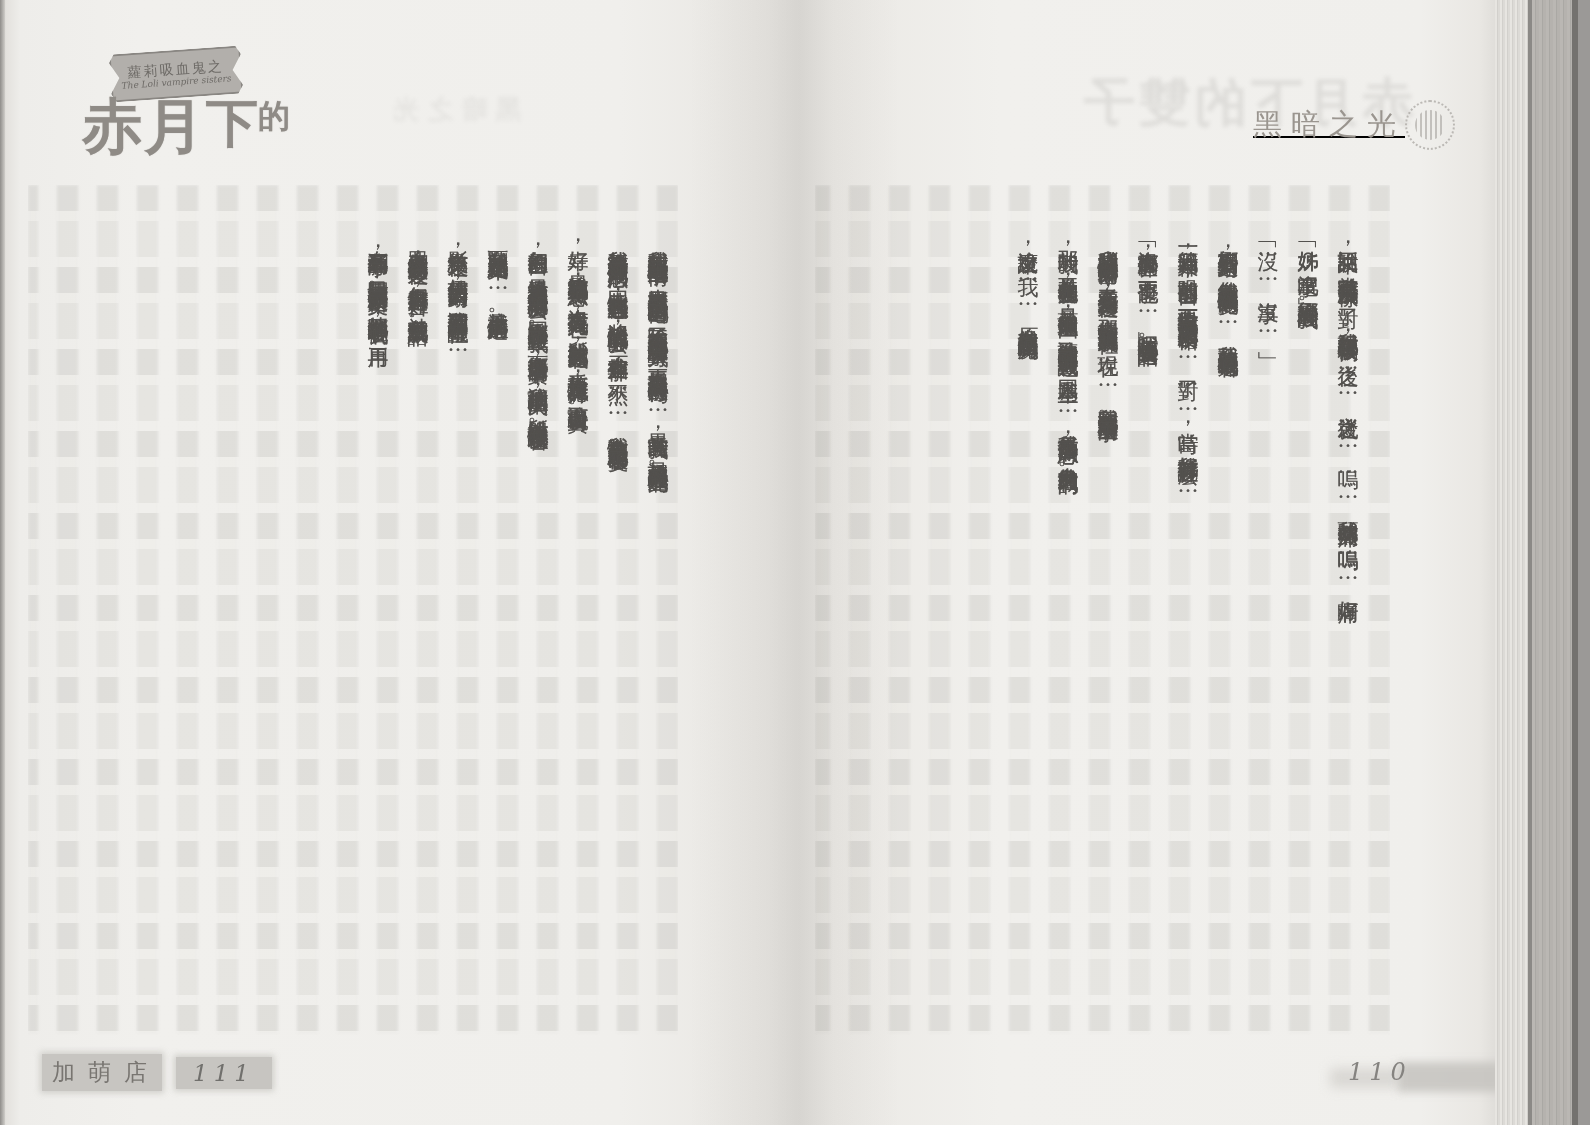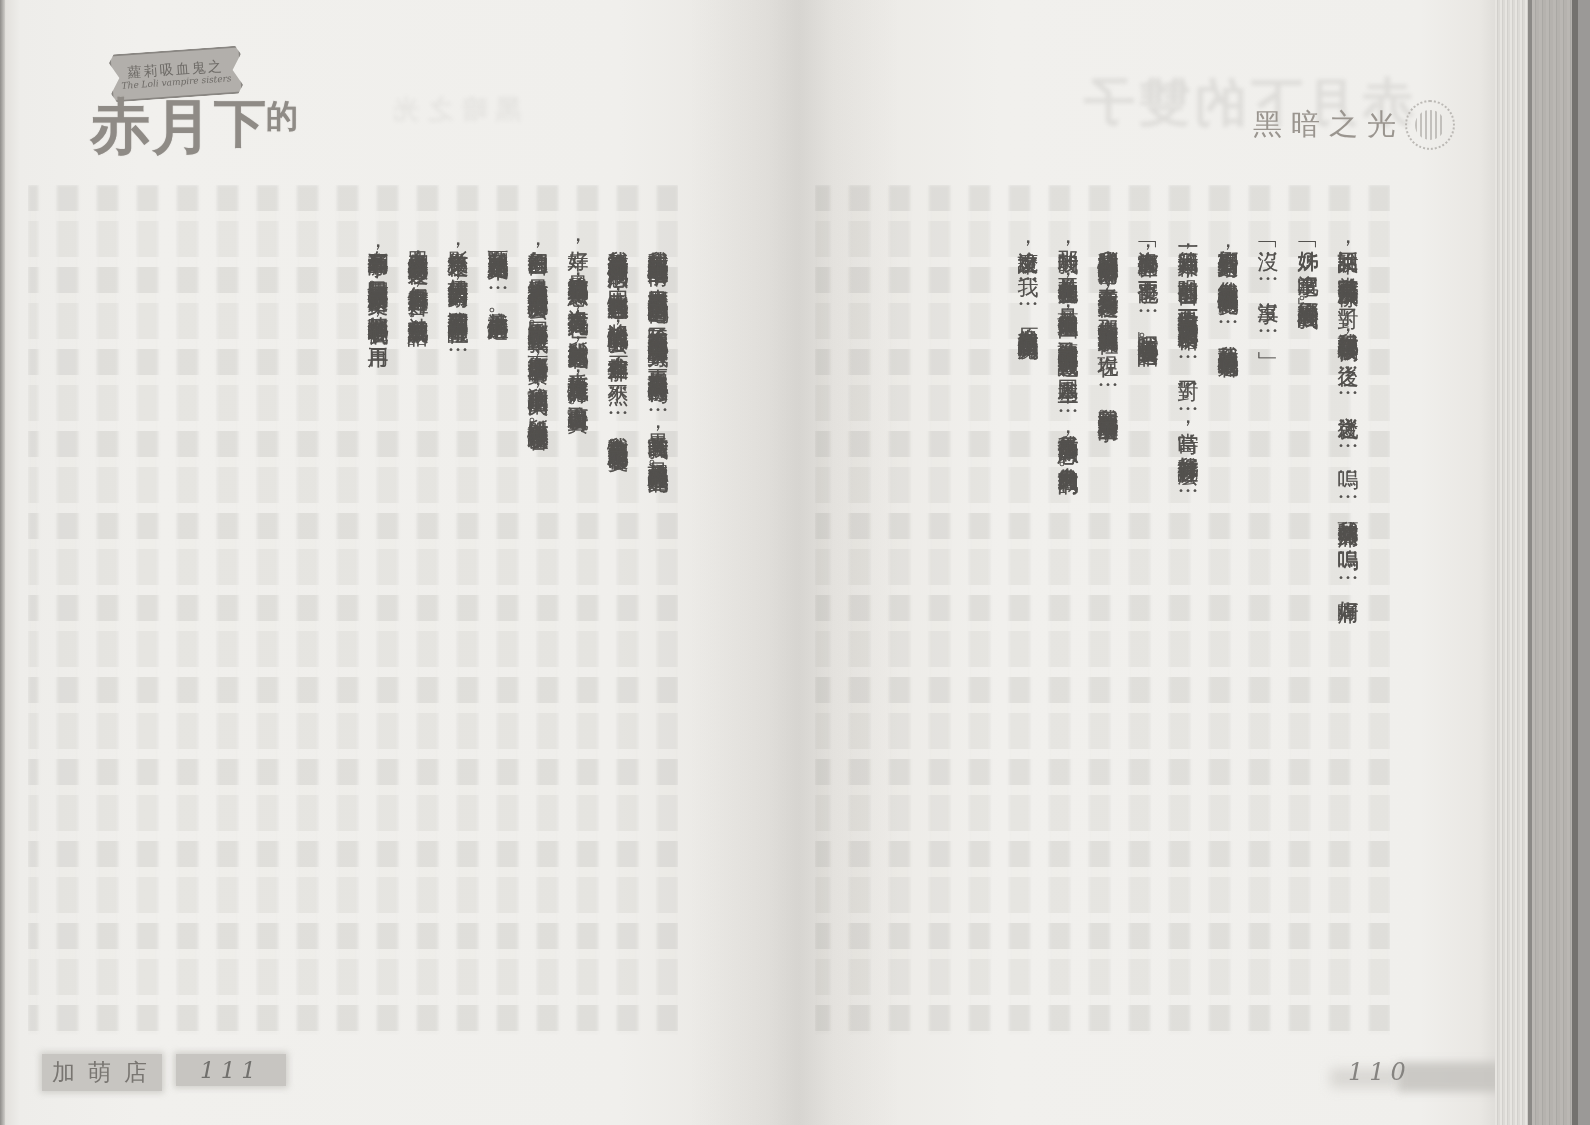--- a/index.html
+++ b/index.html
@@ -41,40 +41,40 @@
   .para{margin:0;text-indent:2.1em;}
   
   .logo-ribbon{position:absolute;left:110px;top:50px;width:128px;height:44px;
     transform:rotate(-4deg);background:#b2afab;border:2px solid #898682;
     clip-path:polygon(4% 0,96% 0,100% 18%,93% 50%,100% 82%,96% 100%,4% 100%,0 82%,7% 50%,0 18%);
     display:flex;flex-direction:column;justify-content:center;align-items:center;color:#6e6b67;}
   .logo-ribbon .cn{font-size:14px;letter-spacing:2px;line-height:16px;}
   .logo-ribbon .en{font-size:9px;font-style:italic;line-height:11px;white-space:nowrap;}
   .logo-title{position:absolute;left:82px;top:76px;display:flex;align-items:flex-end;
     color:#8f8b86;font-weight:bold;text-shadow:0 0 1px rgba(143,139,134,0.6);}
-  .logo-title .big{font-size:60px;line-height:80px;letter-spacing:2px;margin-left:8px;}
+  .logo-title .big{font-size:60px;line-height:80px;letter-spacing:2px;}
   .logo-title .mid{font-size:52px;line-height:80px;padding-bottom:3px;}
   .logo-title .small{font-size:32px;line-height:80px;padding-bottom:10px;}
   
-  .chapter-header{position:absolute;left:1253px;top:100px;display:flex;align-items:center;gap:0;}
+  .chapter-header{position:absolute;left:1253px;top:100px;display:flex;align-items:center;gap:0;text-decoration:underline;}
   .chapter-header .chapter-text{font-size:29px;letter-spacing:9px;color:#9a958f;}
   .medallion{width:46px;height:46px;border-radius:50%;border:2px dotted #b3b0ac;position:relative;opacity:0.85;}
   .medallion::before{content:"";position:absolute;inset:8px;border-radius:50%;
     background:repeating-linear-gradient(90deg,#b2afab 0 2px,rgba(0,0,0,0) 2px 5px);opacity:0.85;}
   
   .ghost-title{position:absolute;transform:scaleX(-1);filter:blur(2px);color:#7f7d79;opacity:0.16;
     font-weight:bold;white-space:nowrap;}
   .ghost-title.on-right{left:1078px;top:68px;font-size:52px;letter-spacing:4px;}
   .ghost-title.on-left{left:385px;top:92px;font-size:26px;letter-spacing:8px;opacity:0.10;}
   
-  .stamp-left{position:absolute;left:42px;top:1054px;display:flex;align-items:flex-start;}
+  .stamp-left{position:absolute;left:42px;top:1054px;display:flex;align-items:center;}
   .stamp-text{font-size:23px;color:#787571;letter-spacing:13px;background:#c7c5c1;padding:3px 2px 3px 10px;
     box-shadow:0 0 6px 2px rgba(199,197,193,0.8);}
   .pagenum-left{font-size:23px;font-style:italic;color:#71706d;letter-spacing:6px;background:#c7c5c1;
-    padding:3px 24px;margin-left:14px;box-shadow:0 0 6px 2px rgba(199,197,193,0.8);}
+    padding:3px 17px;margin-left:14px;box-shadow:0 0 6px 2px rgba(199,197,193,0.8);}
   .pagenum-right-band{position:absolute;left:1398px;top:1062px;width:148px;height:30px;background:#c5c3bf;
     filter:blur(4px);opacity:0.85;}
   .pagenum-right-smudge{position:absolute;left:1330px;top:1068px;width:70px;height:20px;background:#d4d2ce;
     filter:blur(6px);opacity:0.8;}
   .pagenum-right{position:absolute;left:1348px;top:1058px;font-size:24px;font-style:italic;color:#858380;
     letter-spacing:6px;}
 </style>
 </head>
 <body>
 

